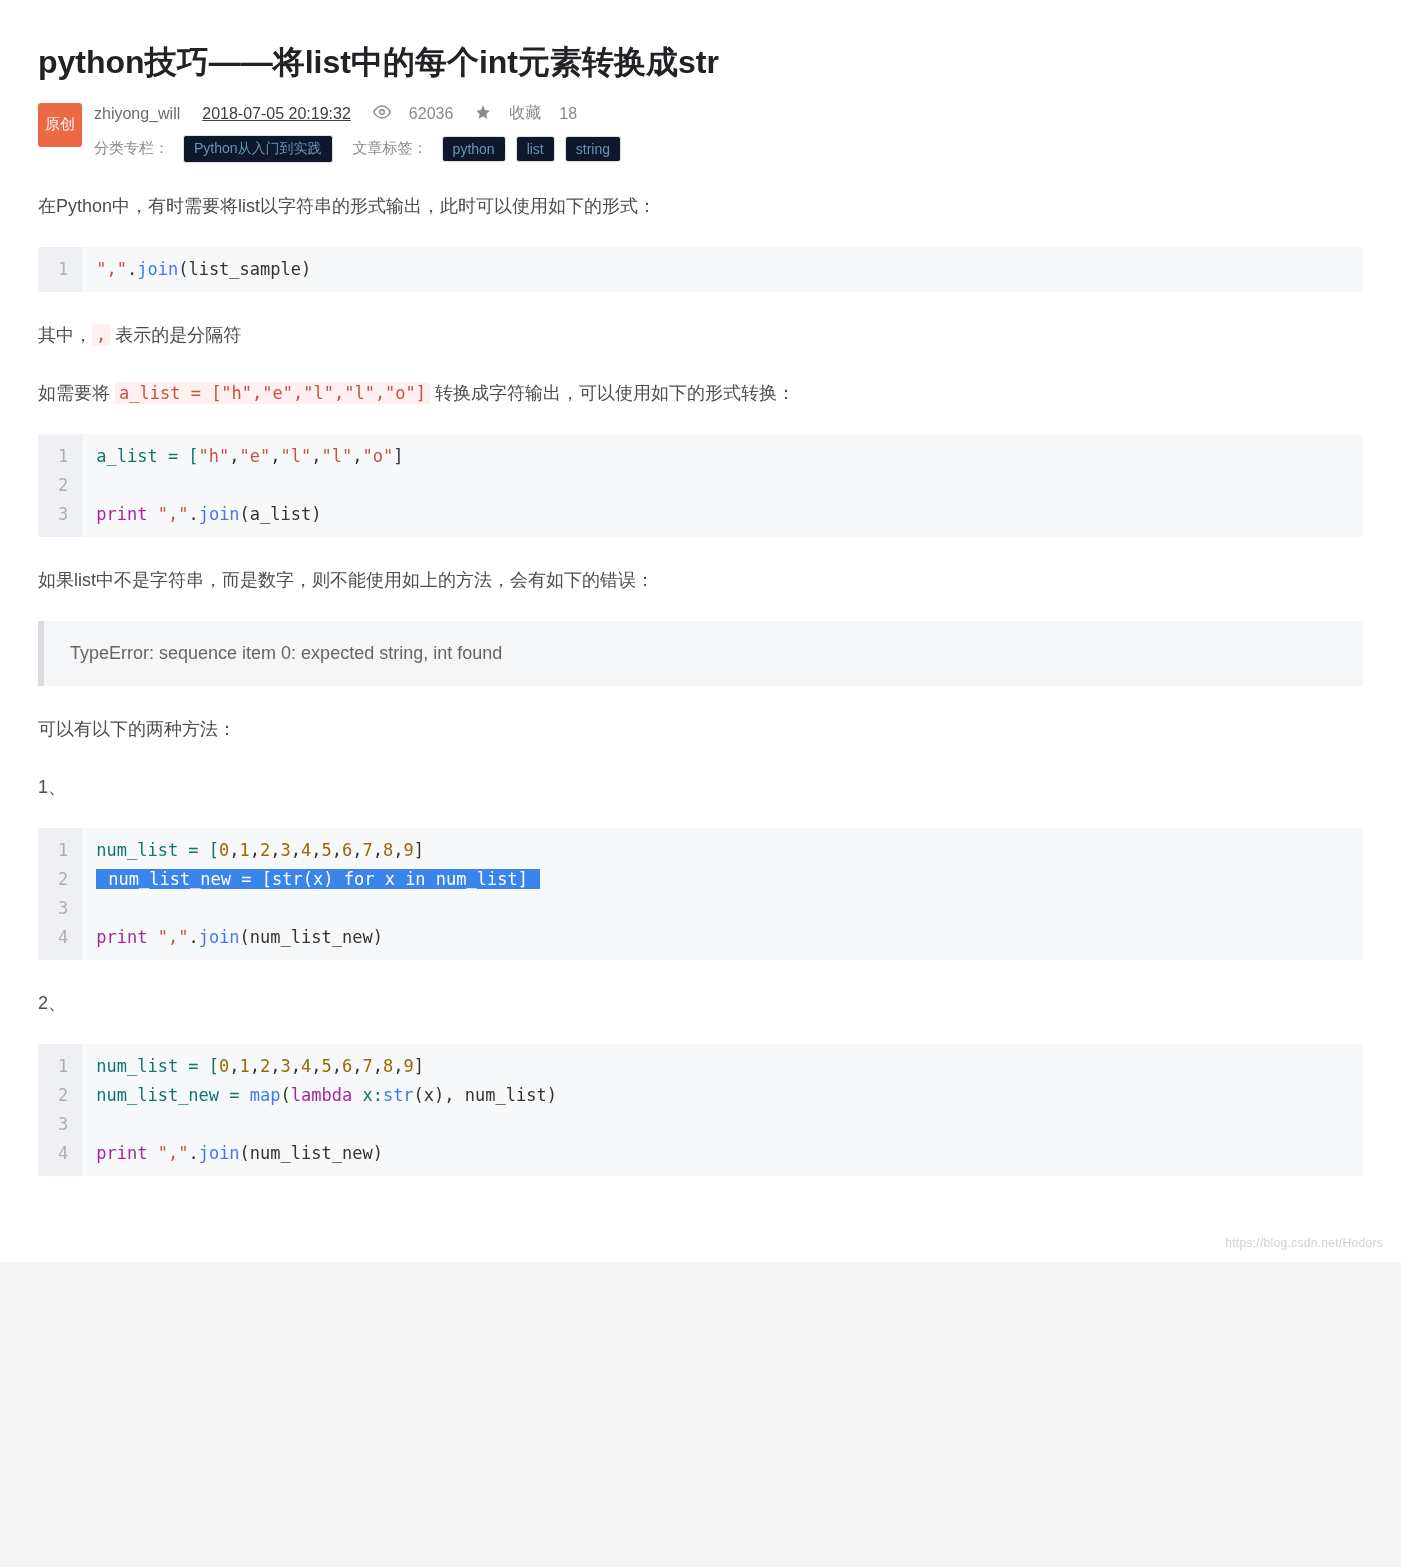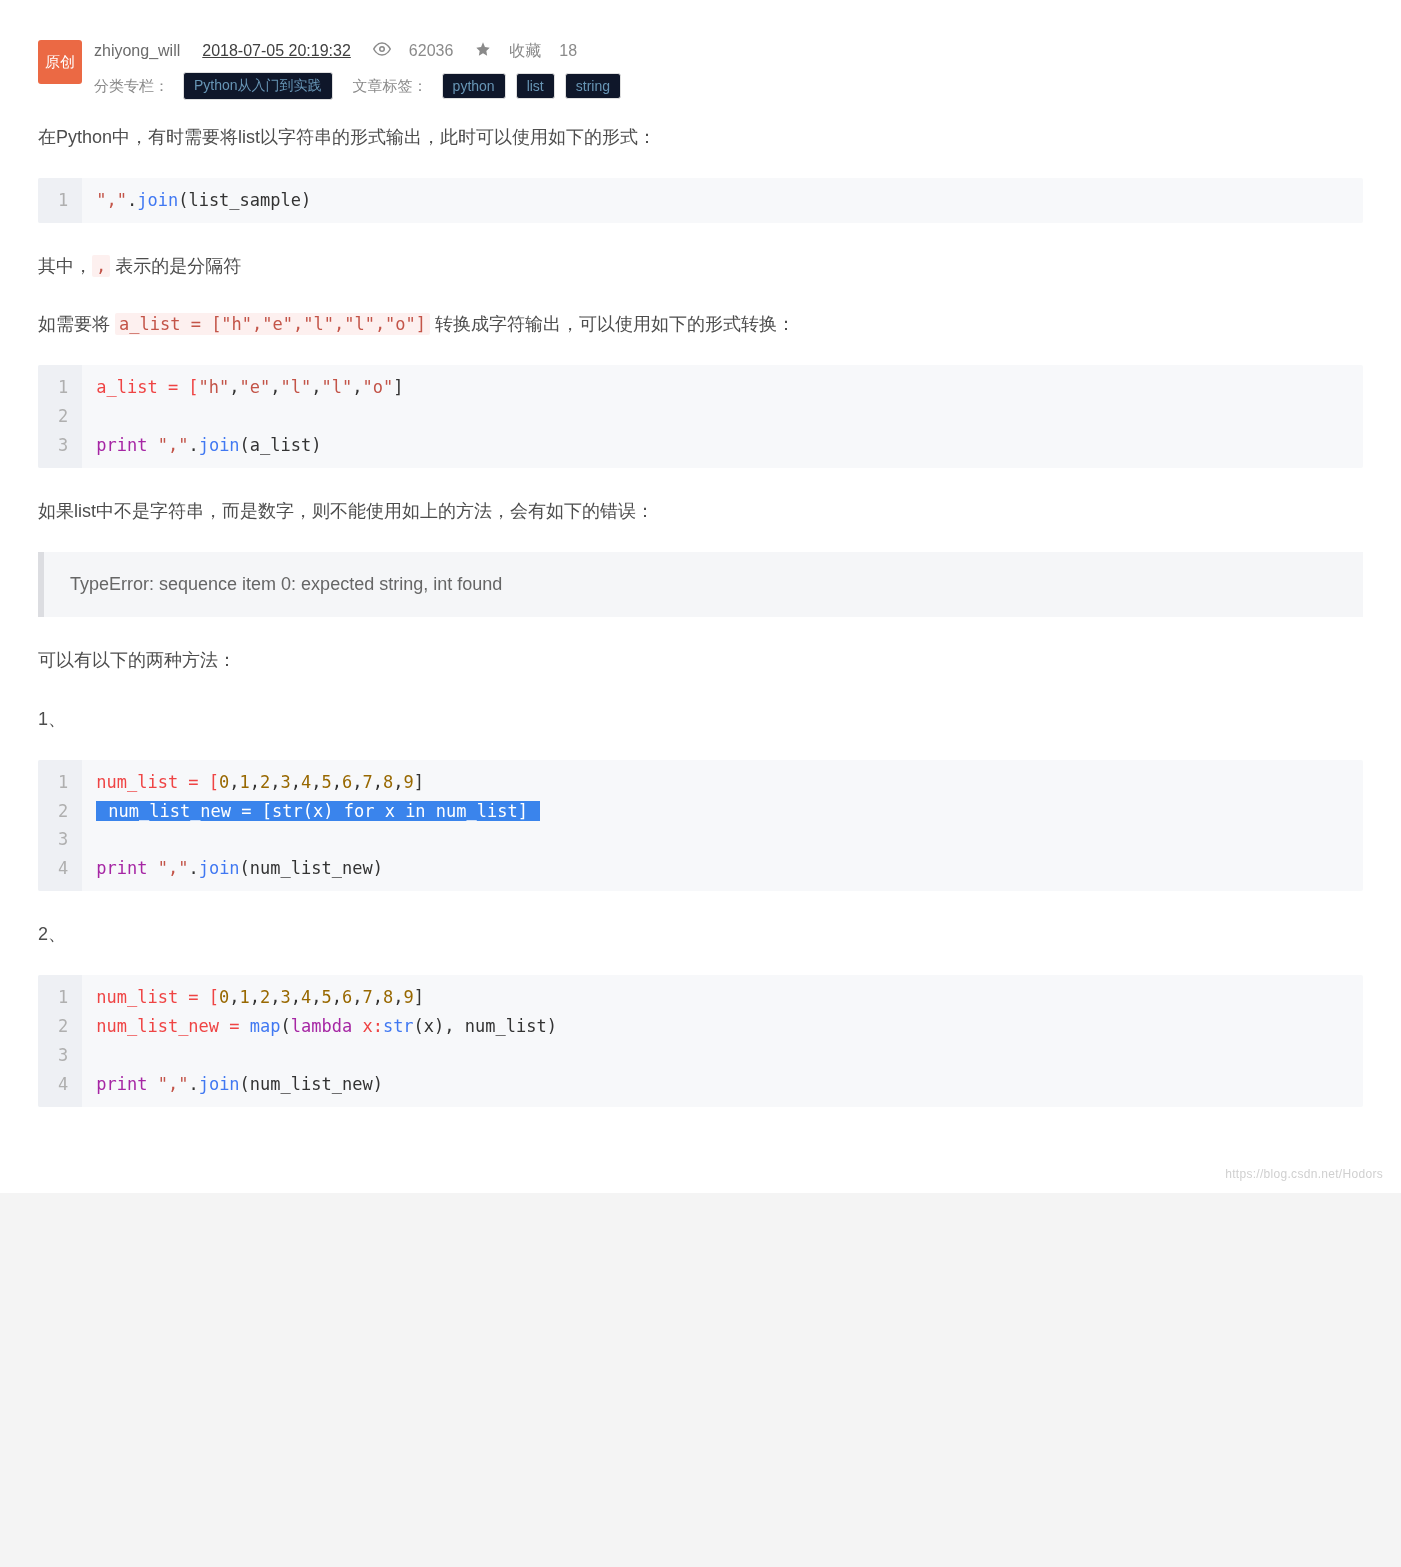--- a/index.html
+++ b/index.html
@@ -22,21 +22,21 @@
     font-size: 32px;
     font-weight: 700;
     color: #222226;
     margin: 0 0 18px 0;
     line-height: 1.4;
   }
   .meta-block {
     display: flex;
     align-items: flex-start;
     gap: 12px;
-    margin-bottom: 20px;
+    margin-bottom: 26px;
   }
   .badge-original {
     display: inline-flex;
     align-items: center;
     justify-content: center;
     width: 44px;
     height: 44px;
     background: #eb6944;
     color: #fff;
     font-size: 15px;
@@ -110,21 +110,21 @@
     padding: 8px 14px;
     white-space: pre;
     color: #333;
   }
   .tok-str   { color: #c35448; }
   .tok-punc  { color: #333; }
   .tok-func  { color: #4078f2; }
   .tok-kw    { color: #a626a4; }
   .tok-num   { color: #986801; }
   .tok-builtin { color: #4078f2; }
-  .tok-plain { color: #ef4444; }
+  .tok-plain { color: #0f766e; }
   .hl-line { background: #3a84ec; color: #fff; padding: 0 12px; }
   .hl-line .tok-str, .hl-line .tok-punc, .hl-line .tok-func,
   .hl-line .tok-kw, .hl-line .tok-num, .hl-line .tok-builtin,
   .hl-line .tok-plain { color: #fff; }
   blockquote.err {
     margin: 12px 0 26px 0;
     padding: 22px 26px;
     background: #f5f6f8;
     border-left: 6px solid #dcdde1;
     color: #666;
@@ -137,20 +137,21 @@
     font-size: 12px;
     color: #d0d0d0;
     letter-spacing: .3px;
   }
 </style>
 </head>
 <body>
 
 <div class="page">
 
+  <h1 class="title">python技巧——将list中的每个int元素转换成str</h1>
 
   <div class="meta-block">
     <div class="badge-original">原创</div>
     <div class="meta-rows">
       <div class="meta-row1">
         <span class="author">zhiyong_will</span>
         <span class="timestamp">2018-07-05 20:19:32</span>
         <span class="views">
           <span class="icon">
             <svg width="18" height="18" viewBox="0 0 24 24" fill="none" stroke="#8a8a8a" stroke-width="2">

